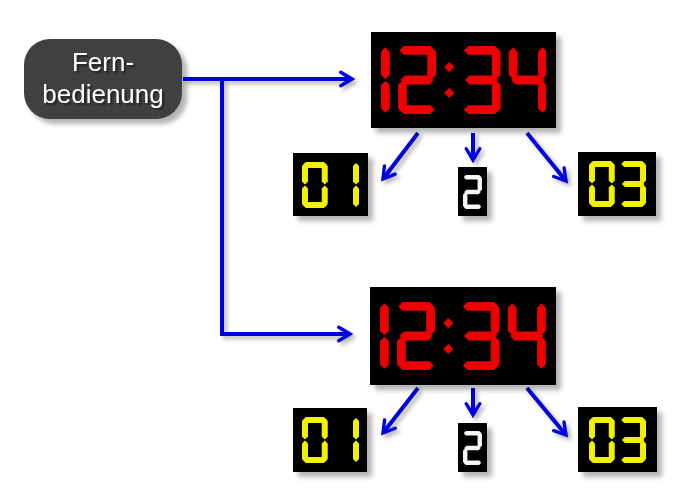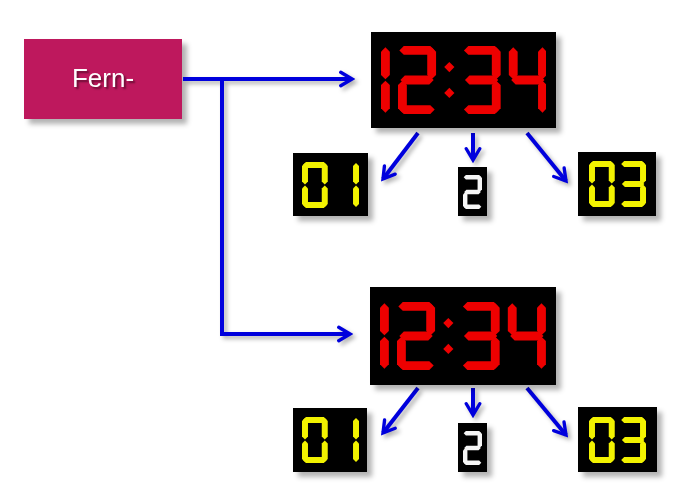--- a/index.html
+++ b/index.html
@@ -48,22 +48,23 @@
     width: 700px; height: 500px;
     pointer-events: none;
     filter: drop-shadow(3px 3px 2px rgba(0,0,0,0.30));
   }
 </style>
 </head>
 <body>
 
 <div class="canvas">
 
-  <div class="remote-box" style="background: #be185d; color: rgb(255, 255, 255);">
+  <div class="remote-box" style="background: #404040; color: rgb(255, 255, 255); border-radius: 26px;">
     <span>Fern-</span>
+    <span>bedienung</span>
   </div>
 
   <svg class="arrow-layer" viewBox="0 0 700 500" xmlns="http://www.w3.org/2000/svg">
     <defs>
       <marker id="arrowhead" viewBox="0 0 16 16" refX="13" refY="8" markerWidth="18" markerHeight="18" markerUnits="userSpaceOnUse" orient="auto">
         <path class="arrow-head" d="M3,2 L13,8 L3,14" fill="none" stroke-width="3" stroke-linecap="round" stroke="#0000dd"></path>
       </marker>
     </defs>
     <line class="arrow" x1="183" y1="79" x2="352" y2="79" stroke-width="4" marker-end="url(#arrowhead)" stroke="#0000dd"></line>
     <polyline class="arrow" points="222,79 222,334 350,334" fill="none" stroke-width="4" marker-end="url(#arrowhead)" stroke="#0000dd"></polyline>

